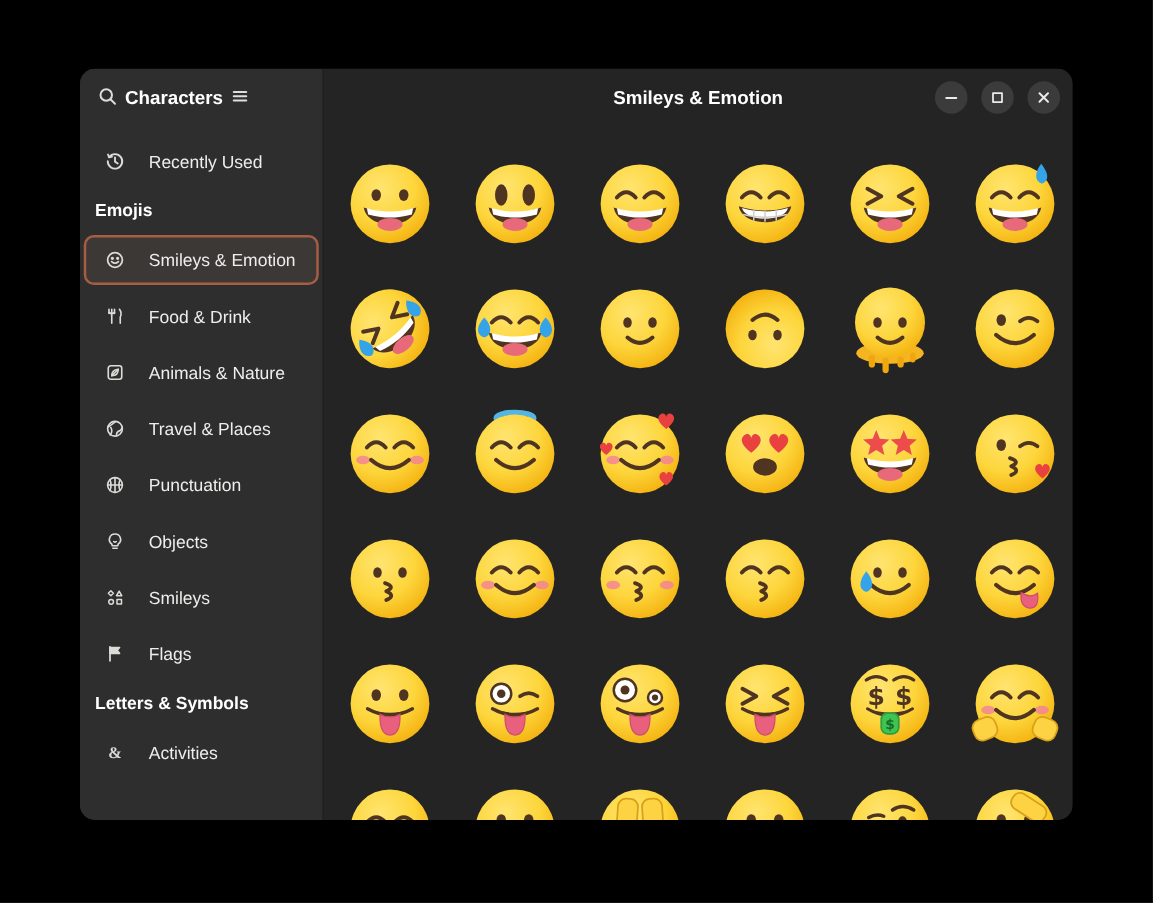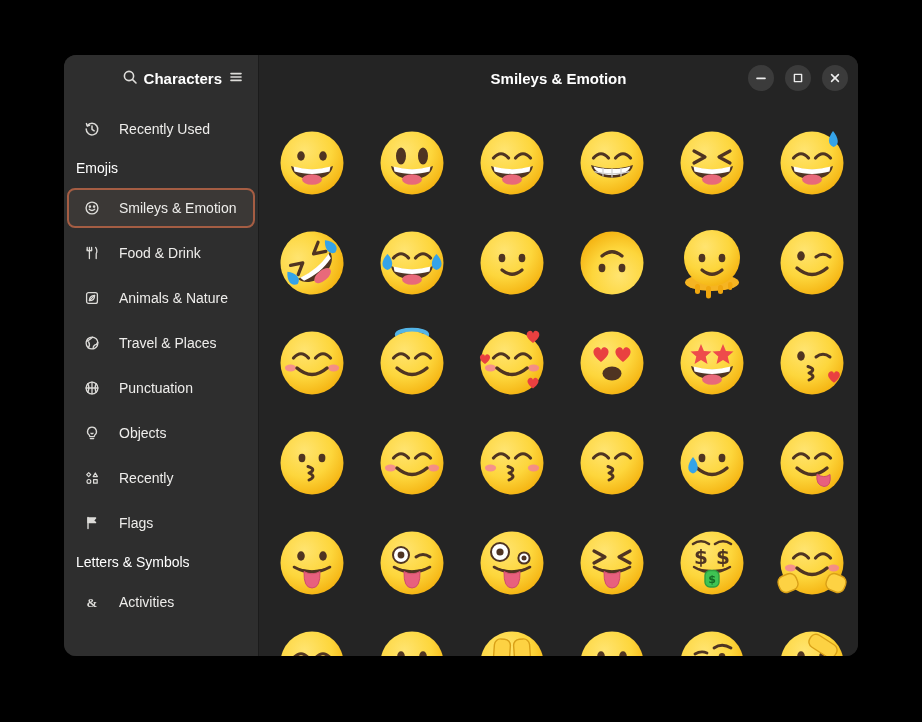--- a/index.html
+++ b/index.html
@@ -3,30 +3,30 @@
 <meta charset="utf-8">
 <style>
   html,body{margin:0;padding:0}
   body{width:922px;height:722px;background:#000;overflow:hidden;position:relative;
        font-family:"Liberation Sans",sans-serif;-webkit-font-smoothing:antialiased}
   .window{position:absolute;left:64px;top:55px;width:794px;height:601px;border-radius:12px;
           overflow:hidden;display:flex;box-shadow:0 12px 44px rgba(0,0,0,.85);background:var(--main-bg,#242424)}
   
   .sidebar{width:194px;flex:none;background:var(--sidebar-bg,#2e2e2e);border-right:1px solid #1b1b1b;
            display:flex;flex-direction:column;overflow:hidden}
-  .sidebar-header{height:46px;flex:none;display:flex;align-items:center;justify-content:flex-end;padding:0 8px}
+  .sidebar-header{height:46px;flex:none;display:flex;align-items:center;justify-content:flex-start;padding:0 8px}
   .icon-btn{width:28px;height:28px;flex:none;border:none;background:transparent;border-radius:6px;
             display:flex;align-items:center;justify-content:center;color:#deddda;padding:0;cursor:pointer}
   .sidebar-title{font-weight:bold;font-size:15px;color:#ffffff}
   .sidebar-list{padding:8px 3px 0 3px;overflow:hidden}
   .srow{height:40px;border-radius:8px;display:flex;align-items:center;gap:19px;padding:0 4px 0 15px;
         margin-bottom:5px;color:#eeedeb;font-size:14px;border:2px solid transparent;box-sizing:border-box;cursor:pointer}
   .srow .sicon{width:16px;height:16px;flex:none;color:#dcdbd8;display:flex;align-items:center;justify-content:center}
   .srow.selected{background:var(--selected-bg,#3b3836);border-color:var(--selected-border,#a55d43)}
-  .ssec{font-weight:normal;font-size:14px;color:#ffffff;height:28px;display:flex;align-items:center;
+  .ssec{font-weight:bold;font-size:14px;color:#ffffff;height:28px;display:flex;align-items:center;
         padding-left:9px;margin:4px 0 6px 0}
   
   .main{flex:1;display:flex;flex-direction:column;overflow:hidden;background:var(--main-bg,#242424)}
   .main-header{height:46px;flex:none;display:flex;align-items:center;padding:0 10px;position:relative}
   .main-title{position:absolute;left:0;right:0;text-align:center;font-weight:bold;font-size:15px;color:#fff;pointer-events:none}
   .win-controls{margin-left:auto;display:flex;gap:11px;z-index:2}
   .wc{width:26px;height:26px;border-radius:50%;background:#3b3b3b;border:none;padding:0;cursor:pointer;
       display:flex;align-items:center;justify-content:center;color:#ececec}
   .grid{display:grid;grid-template-columns:repeat(6,72px);column-gap:28px;row-gap:28px;
         padding:26px 11px 0 17px}
@@ -147,21 +147,21 @@
         </div>
         <div class="srow">
           <span class="sicon">
             <svg width="16" height="16" viewBox="0 0 16 16" stroke="currentColor" fill="none" stroke-linecap="round" stroke-linejoin="round" stroke-width="1.2">
               <path d="M4.7 2.6 l2 2 -2 2 -2-2 z"></path>
               <path d="M11.3 3 l2.1 3.6 h-4.2 z"></path>
               <circle cx="4.9" cy="11.4" r="1.9"></circle>
               <path d="M9.6 9.6 h3.6 v3.6 h-3.6 z"></path>
             </svg>
           </span>
-          <span>Recently</span>
+          <span>Smileys</span>
         </div>
         <div class="srow">
           <span class="sicon">
             <svg width="16" height="16" viewBox="0 0 16 16" stroke="currentColor" fill="none" stroke-linecap="round" stroke-linejoin="round" stroke-width="1.4">
               <path d="M4 2.4 v11.2"></path>
               <path d="M4 3 h7.6 l-2 2.3 2 2.3 H4 Z" fill="currentColor"></path>
             </svg>
           </span>
           <span>Flags</span>
         </div>

